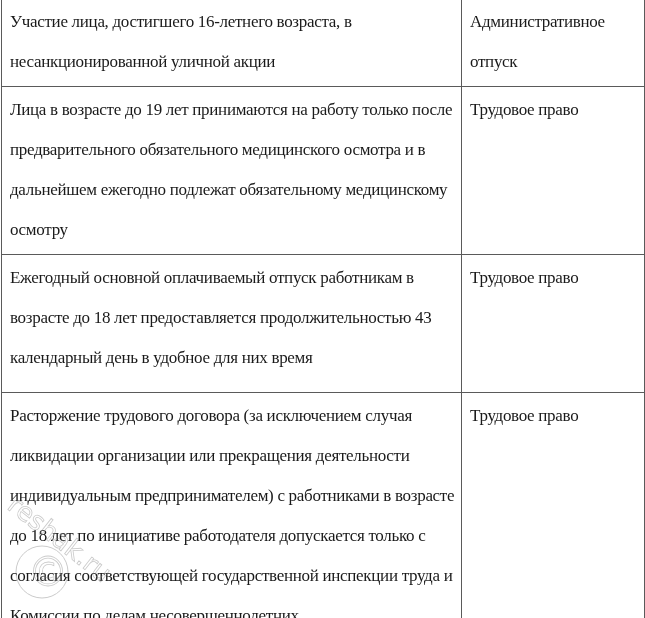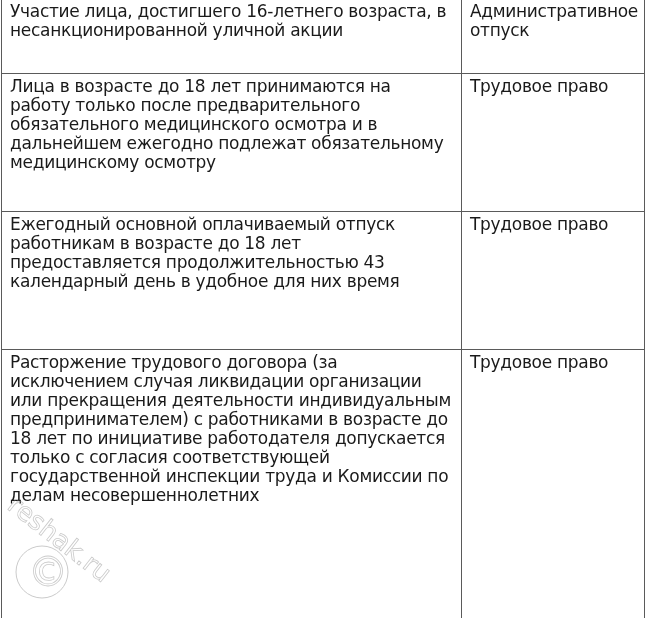--- a/index.html
+++ b/index.html
@@ -11,22 +11,23 @@
       table-layout: fixed;
       width: 643px;
       font-family: "DejaVu Sans", sans-serif;
       font-size: 17px;
       color: #1a1a1a;
     }
     .doc-table td {
       border: 1.5px solid #5a5a5a;
       vertical-align: top;
       padding: 3px 6px 4px 8px;
-      line-height: 19px;
+      line-height: 40px;
       letter-spacing: -0.3px;
+      font-family: Liberation Serif, serif;
     }
     .col-desc { width: 460px; }
     .col-branch { width: 183px; }
     tr.r0 td { height: 67px; }
     tr.r1 td { height: 130px; }
     tr.r2 td { height: 130px; }
     tr.r3 td { height: 263px; }
     .watermark {
       position: absolute;
       left: 6px; top: 500px;
@@ -42,21 +43,21 @@
   <colgroup>
     <col class="col-desc">
     <col class="col-branch">
   </colgroup>
   <tbody>
     <tr class="r0">
       <td>Участие лица, достигшего 16-летнего возраста, в несанкционированной уличной акции</td>
       <td>Административное отпуск</td>
     </tr>
     <tr class="r1">
-      <td>Лица в возрасте до 18 лет принимаются на работу только после предварительного обязательного медицинского осмотра и в дальнейшем ежегодно подлежат обязательному медицинскому осмотру</td>
+      <td>Лица в возрасте до 19 лет принимаются на работу только после предварительного обязательного медицинского осмотра и в дальнейшем ежегодно подлежат обязательному медицинскому осмотру</td>
       <td>Трудовое право</td>
     </tr>
     <tr class="r2">
       <td>Ежегодный основной оплачиваемый отпуск работникам в возрасте до 18 лет предоставляется продолжительностью 43 календарный день в удобное для них время</td>
       <td>Трудовое право</td>
     </tr>
     <tr class="r3">
       <td>Расторжение трудового договора (за исключением случая ликвидации организации или прекращения деятельности индивидуальным предпринимателем) с работниками в возрасте до 18 лет по инициативе работодателя допускается только с согласия соответствующей государственной инспекции труда и Комиссии по делам несовершеннолетних</td>
       <td>Трудовое право</td>
     </tr>

